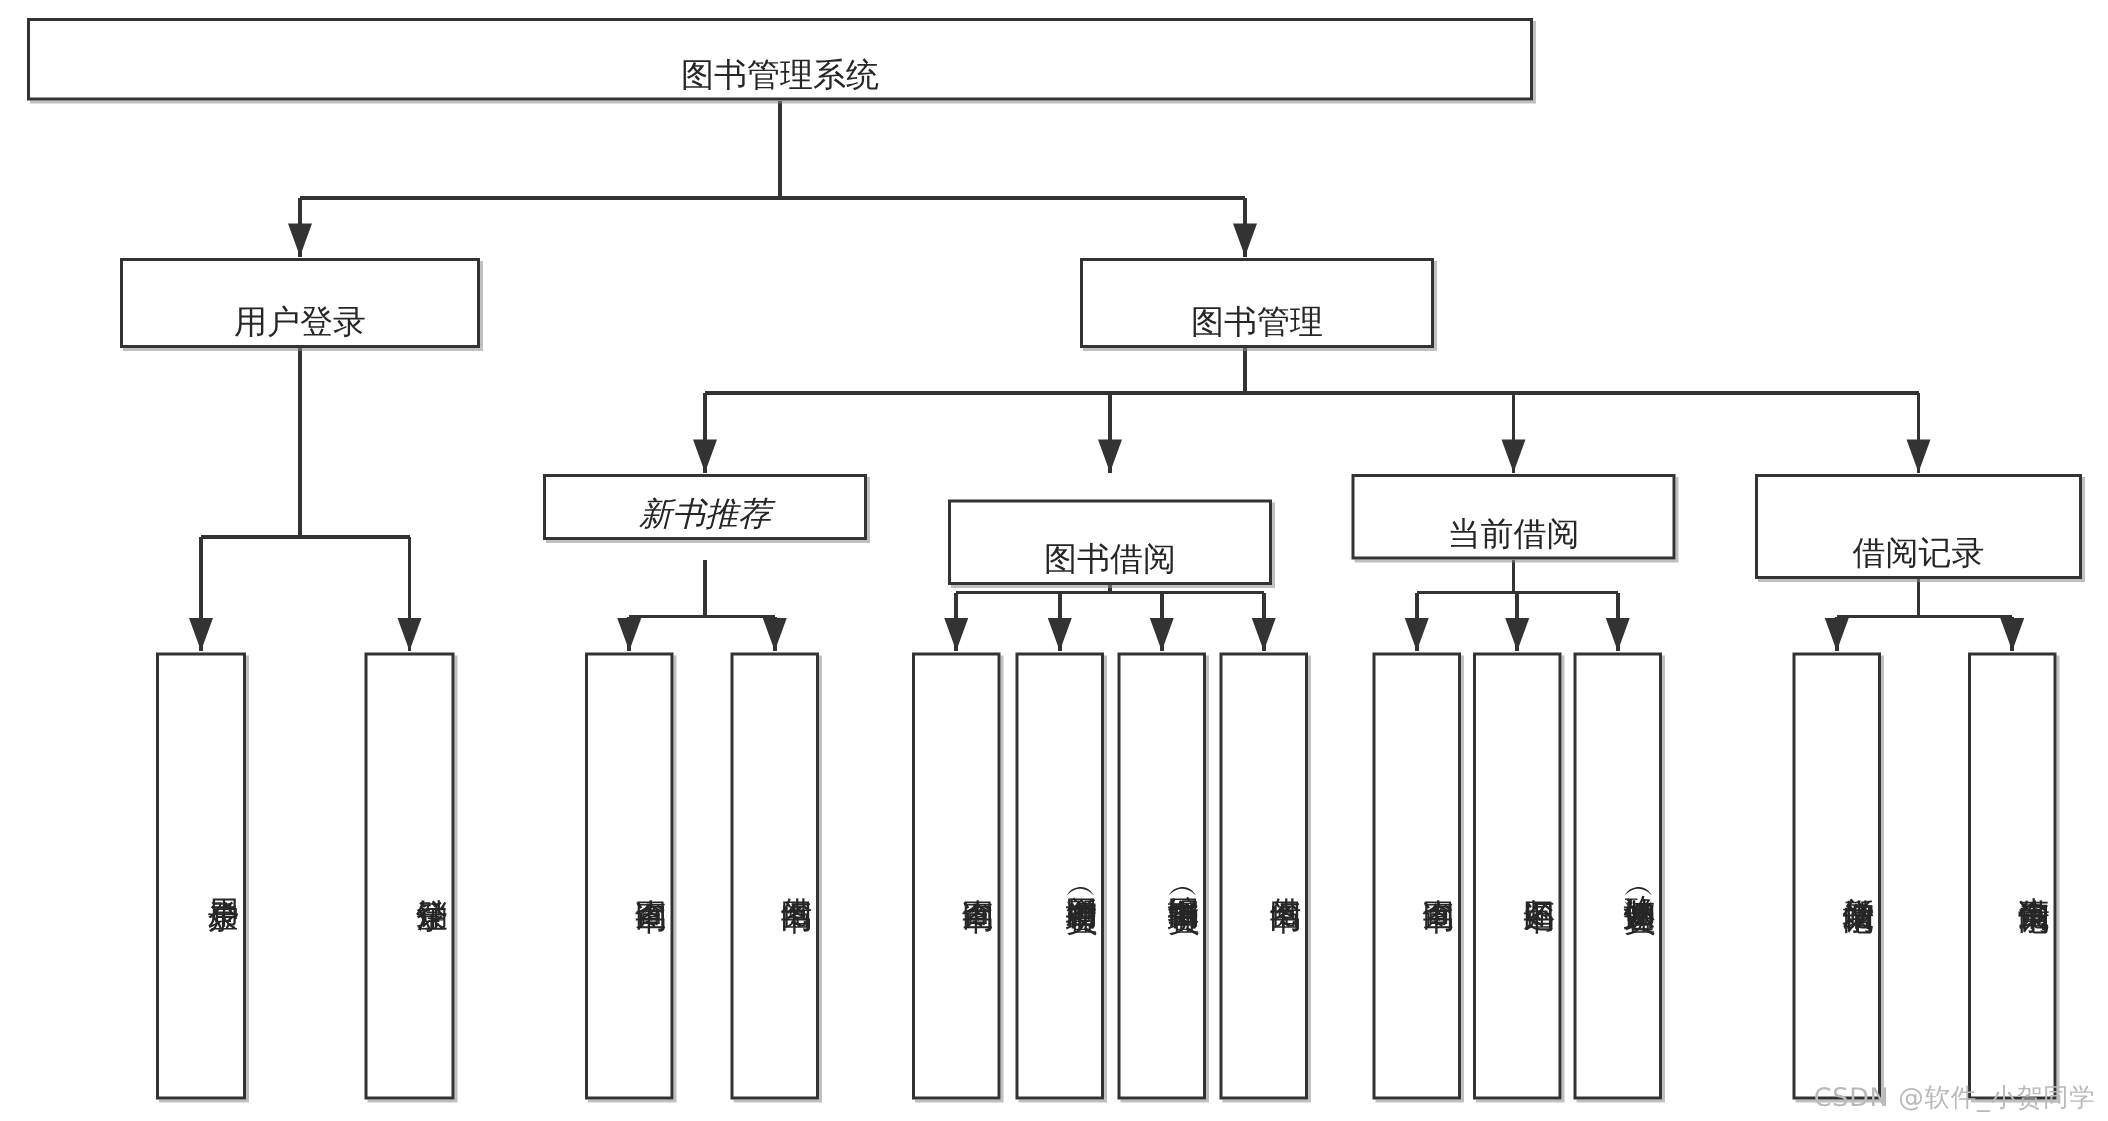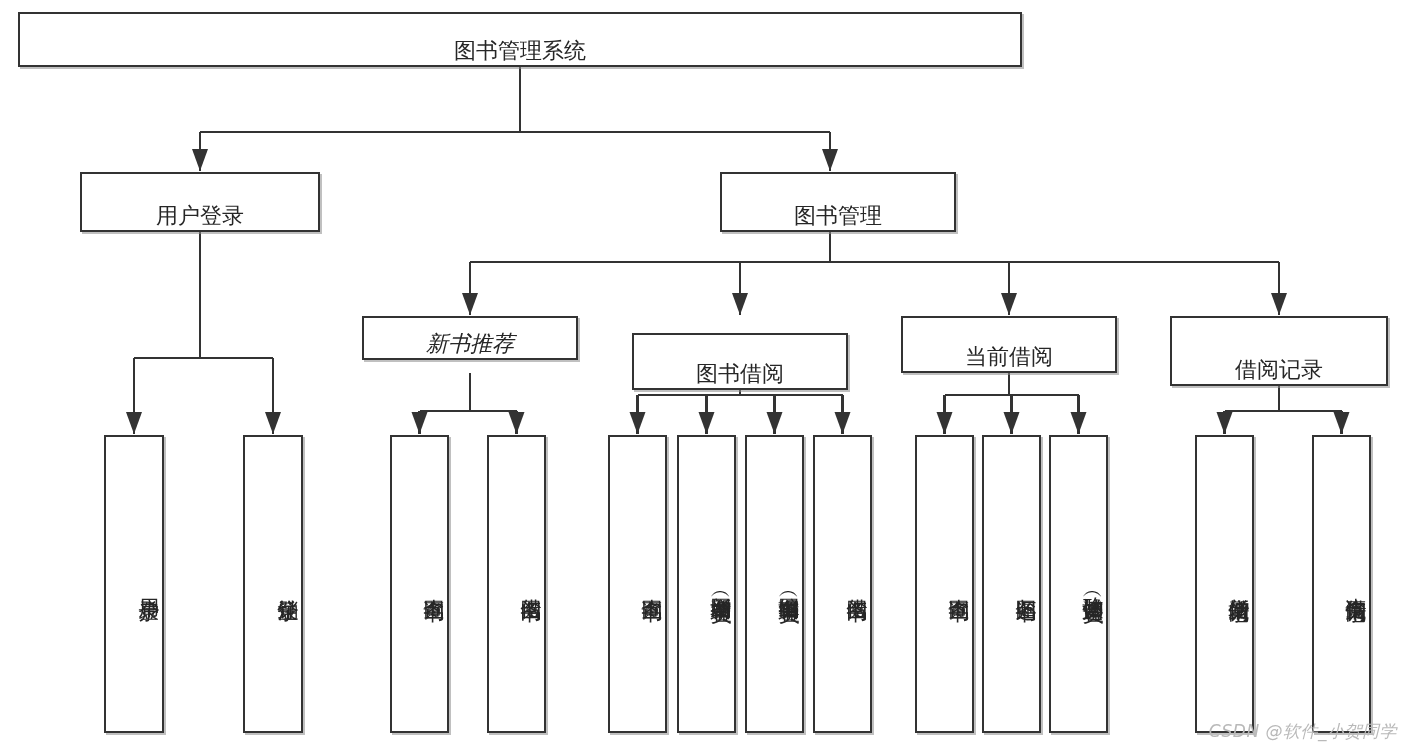--- a/index.html
+++ b/index.html
@@ -55,21 +55,20 @@
   }
   #watermark {
     position: absolute;
     right: 8px;
     bottom: 4px;
     font-size: 17px;
     color: #b9b9b9;
     letter-spacing: 0.5px;
     white-space: nowrap;
     pointer-events: none;
-    font-style: italic;
   }
 </style>
 </head>
 <body>
 
 <div id="canvas">
 
   <svg id="edges" viewBox="0 0 1405 747" xmlns="http://www.w3.org/2000/svg">
       <line x1="520" y1="67" x2="520" y2="132" stroke="#333333" stroke-width="2.4" shape-rendering="crispEdges"></line>
       <line x1="200" y1="132" x2="830" y2="132" stroke="#333333" stroke-width="2.4" shape-rendering="crispEdges"></line>

